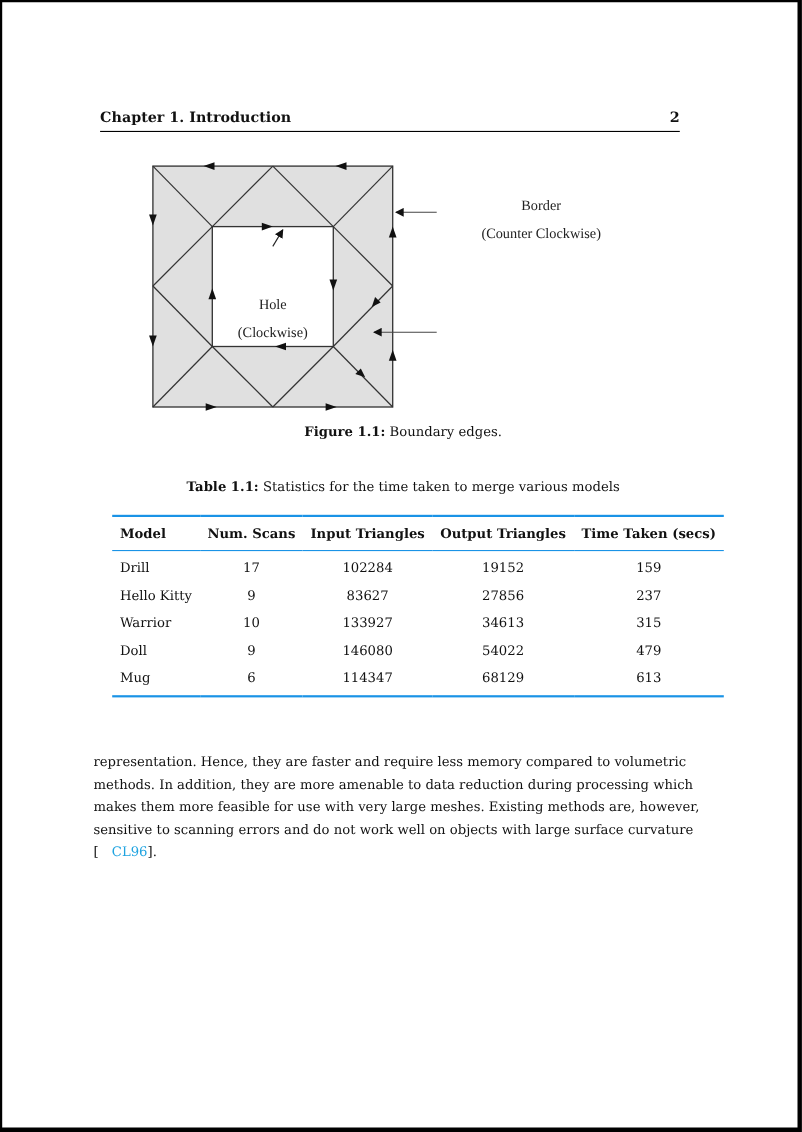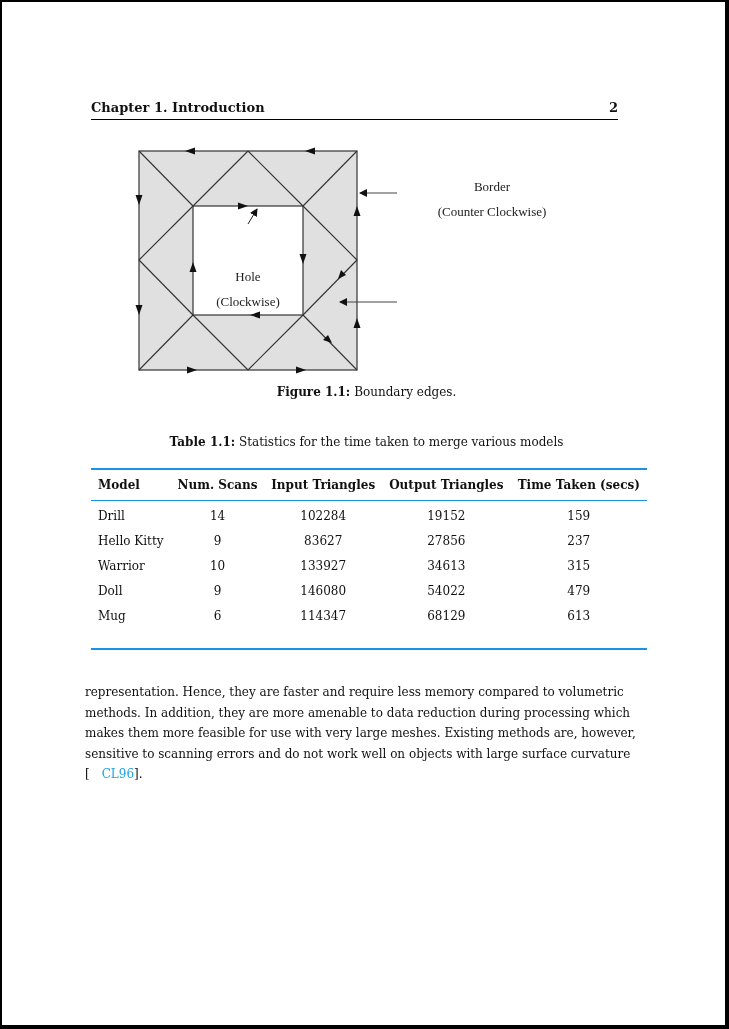--- a/index.html
+++ b/index.html
@@ -19,29 +19,29 @@
   .header .title { position: absolute; left: 0; top: 1px; }
   .header .pagenum { position: absolute; right: 0; top: 1px; }
   .figure { position: absolute; left: 130px; top: 142px; width: 450px; height: 235px; }
   .figure svg { position: absolute; left: 0; top: 0; }
   .lbl { position: absolute; font-family: "Liberation Serif", serif; font-size: 13px; color: #222; text-align: center; line-height: 25px; white-space: nowrap; }
   .caption {
     position: absolute; left: 0; width: 729px; text-align: center;
     font-family: "DejaVu Serif", serif; font-size: 12px; color: #111;
   }
   .caption b { font-weight: bold; }
-  .tbl-wrap { position: absolute; left: 89px; top: 466px; width: 556px; }
+  .tbl-wrap { position: absolute; left: 100px; top: 466px; width: 556px; }
   table { border-collapse: collapse; width: 556px; font-family: "DejaVu Serif", serif; font-size: 12px; color: #111; }
   thead tr { border-top: 2.5px solid #1a93e6; border-bottom: 1.5px solid #1a93e6; }
   tbody tr:last-child { border-bottom: 2.5px solid #1a93e6; }
   th { font-weight: bold; height: 30px; padding: 0 6px; text-align: center; white-space: nowrap; font-size: 12px; }
   td { height: 25px; padding: 0 6px; text-align: center; white-space: nowrap; }
   th.first, td.first { text-align: left; padding-left: 7px; }
   tbody tr:first-child td { padding-top: 2px; }
-  tbody tr:last-child td { padding-bottom: 20px; }
+  tbody tr:last-child td { padding-bottom: 4px; }
   .para {
     position: absolute; left: 83px; top: 680px; width: 528px;
     font-family: "DejaVu Serif", serif; font-size: 12px; line-height: 20.5px; color: #111;
     text-align: justify;
   }
   .para .line { display: block; text-align: justify; text-align-last: justify; white-space: nowrap; }
   .para .line.last { text-align-last: left; }
   .cite { color: #1fa3e0; margin-left: 12px; }
 </style>
 </head>
@@ -141,21 +141,21 @@
           <th class="first">Model</th>
           <th>Num. Scans</th>
           <th>Input Triangles</th>
           <th>Output Triangles</th>
           <th>Time Taken (secs)</th>
         </tr>
       </thead>
       <tbody>
         <tr>
           <td class="first">Drill</td>
-          <td>14</td>
+          <td>17</td>
           <td>102284</td>
           <td>19152</td>
           <td>159</td>
         </tr>
         <tr>
           <td class="first">Hello Kitty</td>
           <td>9</td>
           <td>83627</td>
           <td>27856</td>
           <td>237</td>

